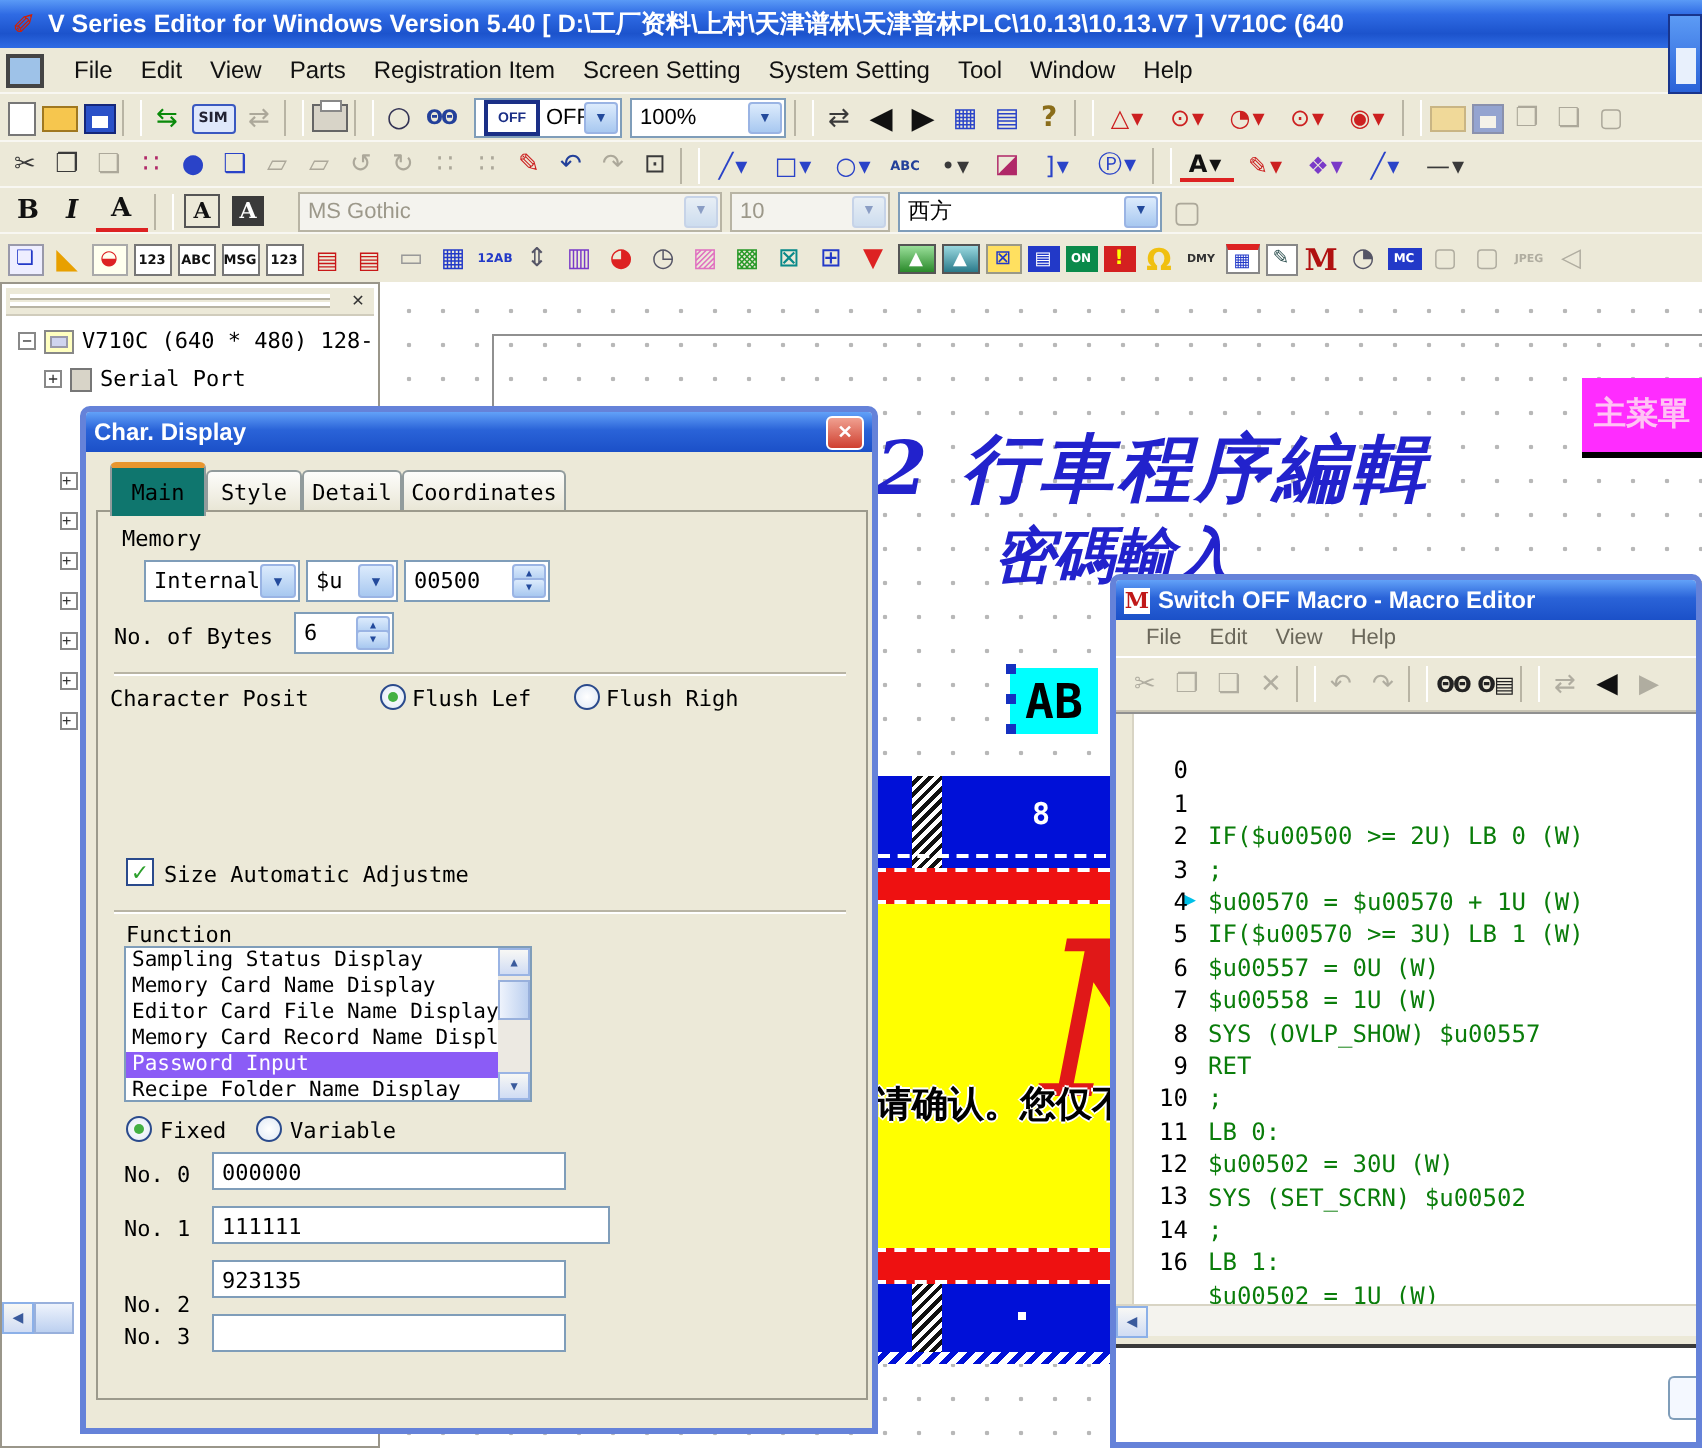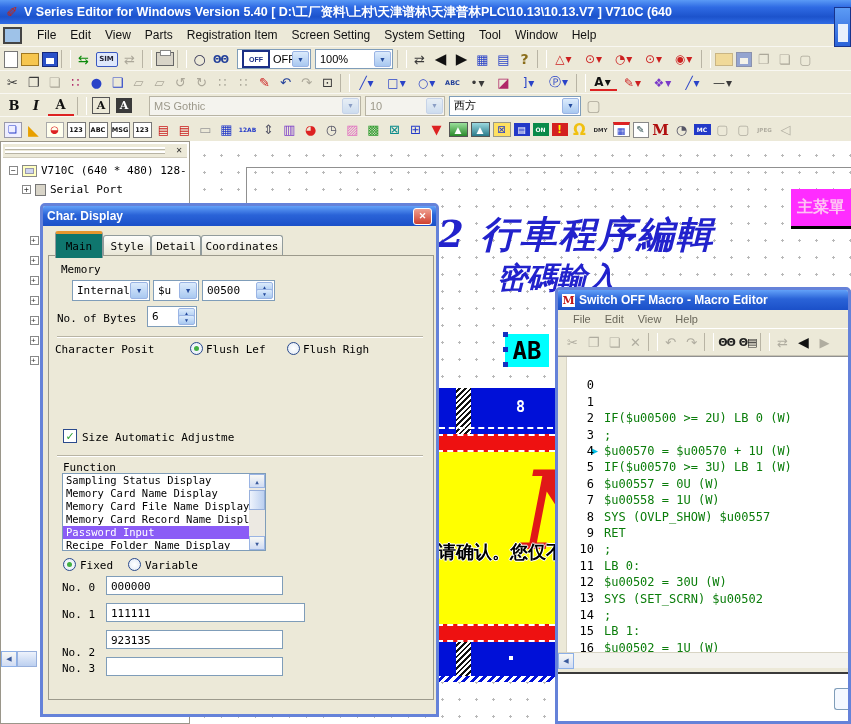--- a/index.html
+++ b/index.html
@@ -508,21 +508,21 @@
       <span>✓</span>
     </span>
     <span class="dl" style="left:39px;top:225px;">Size Automatic Adjustme</span>
 
     <div class="dhr" style="left:14px;top:249px;width:366px;"></div>
 
     <span class="dl" style="left:20px;top:255px;">Function</span>
     <div class="flist">
       <span>
         
-      <div class="fitem">Sampling Status Display</div><div class="fitem">Memory Card Name Display</div><div class="fitem">Memory Card File Name Display</div><div class="fitem">Memory Card Record Name Displa</div><div class="fitem sel">Password Input</div><div class="fitem">Recipe Folder Name Display</div></span>
+      <div class="fitem">Sampling Status Display</div><div class="fitem">Memory Card Name Display</div><div class="fitem">Editor Card File Name Display</div><div class="fitem">Memory Card Record Name Displa</div><div class="fitem sel">Password Input</div><div class="fitem">Recipe Folder Name Display</div></span>
       <div class="fsb">
         <div class="b">▲</div>
         <div class="th"></div>
         <div class="b dn">▼</div>
       </div>
     </div>
 
     <span class="rd on" style="left:20px;top:352px;"></span>
     <span class="dl" style="left:37px;top:353px;">Fixed</span>
     <span class="rd" style="left:85px;top:352px;"></span>
@@ -658,25 +658,20 @@
             <span class="mk"></span>
             <span class="ct">LB 1:</span>
           </div>
 
           <div class="mline">
             <span class="ln">14</span>
             <span class="mk"></span>
             <span class="ct">$u00502 = 1U (W)</span>
           </div>
 
-          <div class="mline">
-            <span class="ln">15</span>
-            <span class="mk"></span>
-            
-          </div>
 
           <div class="mline">
             <span class="ln">16</span>
             <span class="mk"></span>
             
           </div>
 
           <div class="mline">
             
             <span class="mk"></span>

